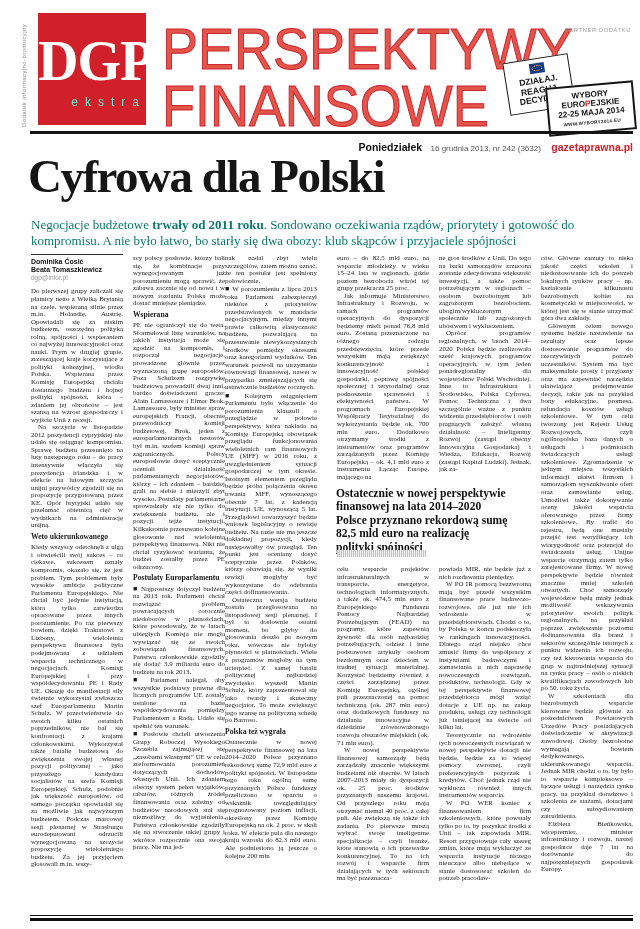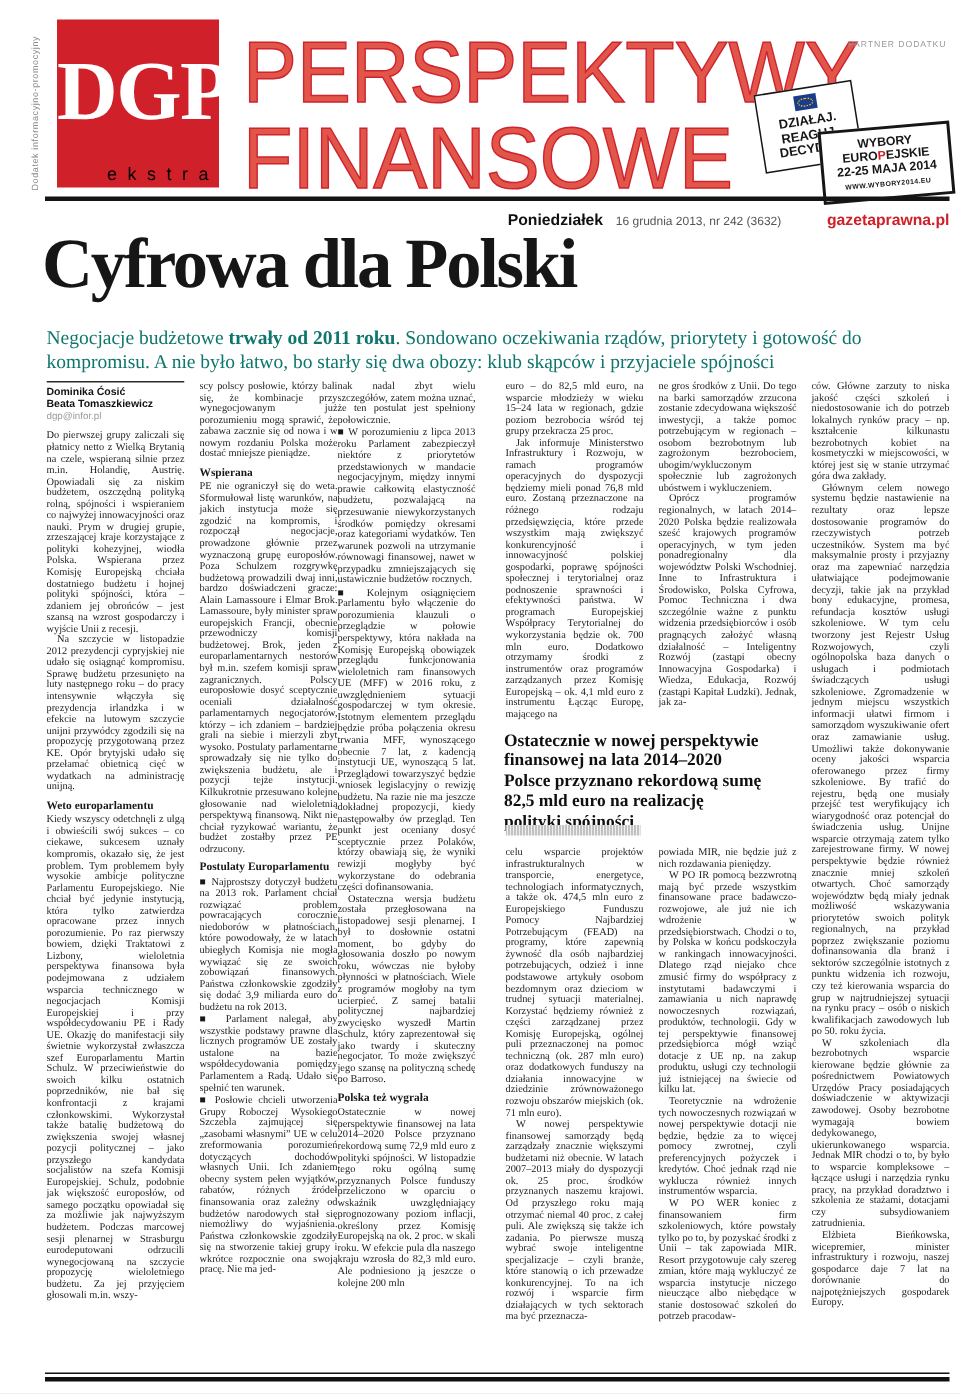--- a/index.html
+++ b/index.html
@@ -6,43 +6,43 @@
   .page{position:relative;width:640px;height:929px;background:#ffffff;overflow:hidden;
         font-family:"Liberation Serif",serif;margin:0 auto;}
 
   
   .vertical-label{position:absolute;left:21px;top:127px;transform:rotate(-90deg);
         transform-origin:0 0;font-family:"Liberation Sans",sans-serif;font-size:6px;
         color:#8a8a8a;letter-spacing:.4px;white-space:nowrap;}
   .dgp-box{position:absolute;left:38px;top:13px;width:108px;height:112px;background:#d0202a;text-align:right;}
   .dgp-text{font-family:"Liberation Serif",serif;color:#fff;font-weight:700;font-size:56px;
         line-height:1;margin-top:20px;letter-spacing:-1px;}
-  .ekstra-text{font-family:"Liberation Sans",sans-serif;color:#000000;font-size:12px;
-        letter-spacing:7px;margin-top:20px;padding-left:7px;}
+  .ekstra-text{font-family:"Liberation Sans",sans-serif;color:#5eead4;font-size:12px;
+        letter-spacing:7px;margin-top:6px;padding-left:7px;}
   .supp-title{position:absolute;left:162px;top:20px;font-family:"Liberation Sans",sans-serif;
         font-weight:200;font-size:58px;line-height:57px;color:#e2564a;
         -webkit-text-stroke:1px #cf2330;transform:scaleX(.93);transform-origin:0 0;white-space:nowrap;}
   .partner-label{position:absolute;right:9px;top:27px;font-family:"Liberation Sans",sans-serif;
         font-size:5.8px;color:#9a9a9a;letter-spacing:.6px;}
   .stamp{position:absolute;background:#fff;border:1.6px solid #161616;
         font-family:"Liberation Sans",sans-serif;font-weight:700;color:#161616;text-align:center;}
   .stamp-action{left:506px;top:58px;width:58px;padding:4px 3px 5px;transform:rotate(-9deg);
         font-size:8.6px;line-height:9.6px;}
   .eu-flag{width:15px;height:10px;background:#193c8b;margin:0 auto 3px;position:relative;}
   .eu-flag::after{content:"";position:absolute;inset:2px;border:1px dotted #f5c518;border-radius:50%;}
   .stamp-election{left:547px;top:84px;width:78px;padding:4px 3px;transform:rotate(-5deg);
         font-size:8.2px;line-height:9px;border-width:2px;}
   .stamp-election .url{font-size:4.6px;letter-spacing:.3px;margin-top:1px;}
   .red-letter{color:#d0202a;}
   .masthead-rule{position:absolute;left:30px;width:603px;top:131px;height:3px;background:#141414;}
   .dateline{position:absolute;top:137px;right:7px;font-family:"Liberation Sans",sans-serif;
         color:#222;white-space:nowrap;}
   .dateline .day{font-weight:700;font-size:10.5px;color:#111;}
   .dateline .info{font-size:8px;color:#555;margin:0 6px 16px 4px;}
-  .dateline .site{font-weight:700;font-size:10.5px;color:#d0202a;margin-left:20px;}
+  .dateline .site{font-weight:700;font-size:10.5px;color:#d0202a;}
 
   
   .headline{position:absolute;left:28px;top:149px;margin:0;font-weight:700;font-size:47px;
         letter-spacing:-1.5px;color:#161616;}
   .lead{position:absolute;left:31px;top:217px;width:601px;margin:0;font-size:13px;
         line-height:15.5px;color:#0f766e;}
 
   
   .body{position:absolute;left:0;top:254px;width:640px;height:666px;}
   .col{position:absolute;width:92px;top:0;height:664px;overflow:hidden;text-align:justify;
@@ -108,21 +108,21 @@
   <div class="body">
     <div class="col c1">
       <div class="byline">
         <div class="author">Dominika Ćosić</div>
         <div class="author">Beata Tomaszkiewicz</div>
         <div class="email">dgp@infor.pl</div>
       </div>
       <div class="blocks">
           <div class="blk p">Do pierwszej grupy zaliczali się płatnicy netto z Wielką Brytanią na czele, wspieraną silnie przez m.in. Holandię, Austrię. Opowiadali się za niskim budżetem, oszczędną polityką rolną, spójności i wspieraniem co najwyżej innowacyjności oraz nauki. Prym w drugiej grupie, zrzeszającej kraje korzystające z polityki kohezyjnej, wiodła Polska. Wspierana przez Komisję Europejską chciała dostatniego budżetu i hojnej polityki spójności, która – zdaniem jej obrońców – jest szansą na wzrost gospodarczy i wyjście Unii z recesji.</div>
           <div class="blk p ind">Na szczycie w listopadzie 2012 prezydencji cypryjskiej nie udało się osiągnąć kompromisu. Sprawę budżetu przesunięto na luty następnego roku – do pracy intensywnie włączyła się prezydencja irlandzka i w efekcie na lutowym szczycie unijni przywódcy zgodzili się na propozycję przygotowaną przez KE. Opór brytyjski udało się przełamać obietnicą cięć w wydatkach na administrację unijną.</div>
-          <div class="blk h">Weto europarlamentu</div>
+          <div class="blk h">Weto ukierunkowanego</div>
           <div class="blk p">Kiedy wszyscy odetchnęli z ulgą i obwieścili swój sukces – co ciekawe, sukcesem uznały kompromis, okazało się, że jest problem. Tym problemem były wysokie ambicje polityczne Parlamentu Europejskiego. Nie chciał być jedynie instytucją, która tylko zatwierdza opracowane przez innych porozumienie. Po raz pierwszy bowiem, dzięki Traktatowi z Lizbony, wieloletnia perspektywa finansowa była podejmowana z udziałem wsparcia technicznego w negocjacjach Komisji Europejskiej i przy współdecydowaniu PE i Rady UE. Okazję do manifestacji siły świetnie wykorzystał zwłaszcza szef Europarlamentu Martin Schulz. W przeciwieństwie do swoich kilku ostatnich poprzedników, nie bał się konfrontacji z krajami członkowskimi. Wykorzystał także batalię budżetową do zwiększenia swojej własnej pozycji politycznej – jako przyszłego kandydata socjalistów na szefa Komisji Europejskiej. Schulz, podobnie jak większość europosłów, od samego początku opowiadał się za możliwie jak najwyższym budżetem. Podczas marcowej sesji plenarnej w Strasburgu eurodeputowani odrzucili wynegocjowaną na szczycie propozycję wieloletniego budżetu. Za jej przyjęciem głosowali m.in. wszy-</div>
         </div>
     </div>
     <div class="col c2">
         <div class="blocks">
           <div class="blk p">scy polscy posłowie, którzy bali się, że kombinacje przy wynegocjowanym już porozumieniu mogą sprawić, że zabawa zacznie się od nowa i w nowym rozdaniu Polska może dostać mniejsze pieniądze.</div>
           <div class="blk h">Wspierana</div>
           <div class="blk p">PE nie ograniczył się do weta. Sformułował listę warunków, na jakich instytucja może się zgodzić na kompromis, i rozpoczął negocjacje, prowadzone głównie przez wyznaczoną grupę europosłów. Poza Schulzem rozgrywkę budżetową prowadzili dwaj inni, bardzo doświadczeni gracze: Alain Lamassoure i Elmar Brok. Lamassoure, były minister spraw europejskich Francji, obecnie przewodniczy komisji budżetowej. Brok, jeden z europarlamentarnych nestorów był m.in. szefem komisji spraw zagranicznych. Polscy europosłowie dosyć sceptycznie oceniali działalność parlamentarnych negocjatorów, którzy – ich zdaniem – bardziej grali na siebie i mierzyli zbyt wysoko. Postulaty parlamentarne sprowadzały się nie tylko do zwiększenia budżetu, ale i pozycji tejże instytucji. Kilkukrotnie przesuwano kolejne głosowanie nad wieloletnią perspektywą finansową. Nikt nie chciał ryzykować wariantu, że budżet zostałby przez PE odrzucony.</div>
           <div class="blk h">Postulaty Europarlamentu</div>
           <div class="blk b">■ Najprostszy dotyczył budżetu na 2013 rok. Parlament chciał rozwiązać problem powracających corocznie niedoborów w płatnościach, które powodowały, że w latach ubiegłych Komisja nie mogła wywiązać się ze swoich zobowiązań finansowych. Państwa członkowskie zgodziły się dodać 3,9 miliarda euro do budżetu na rok 2013.</div>

